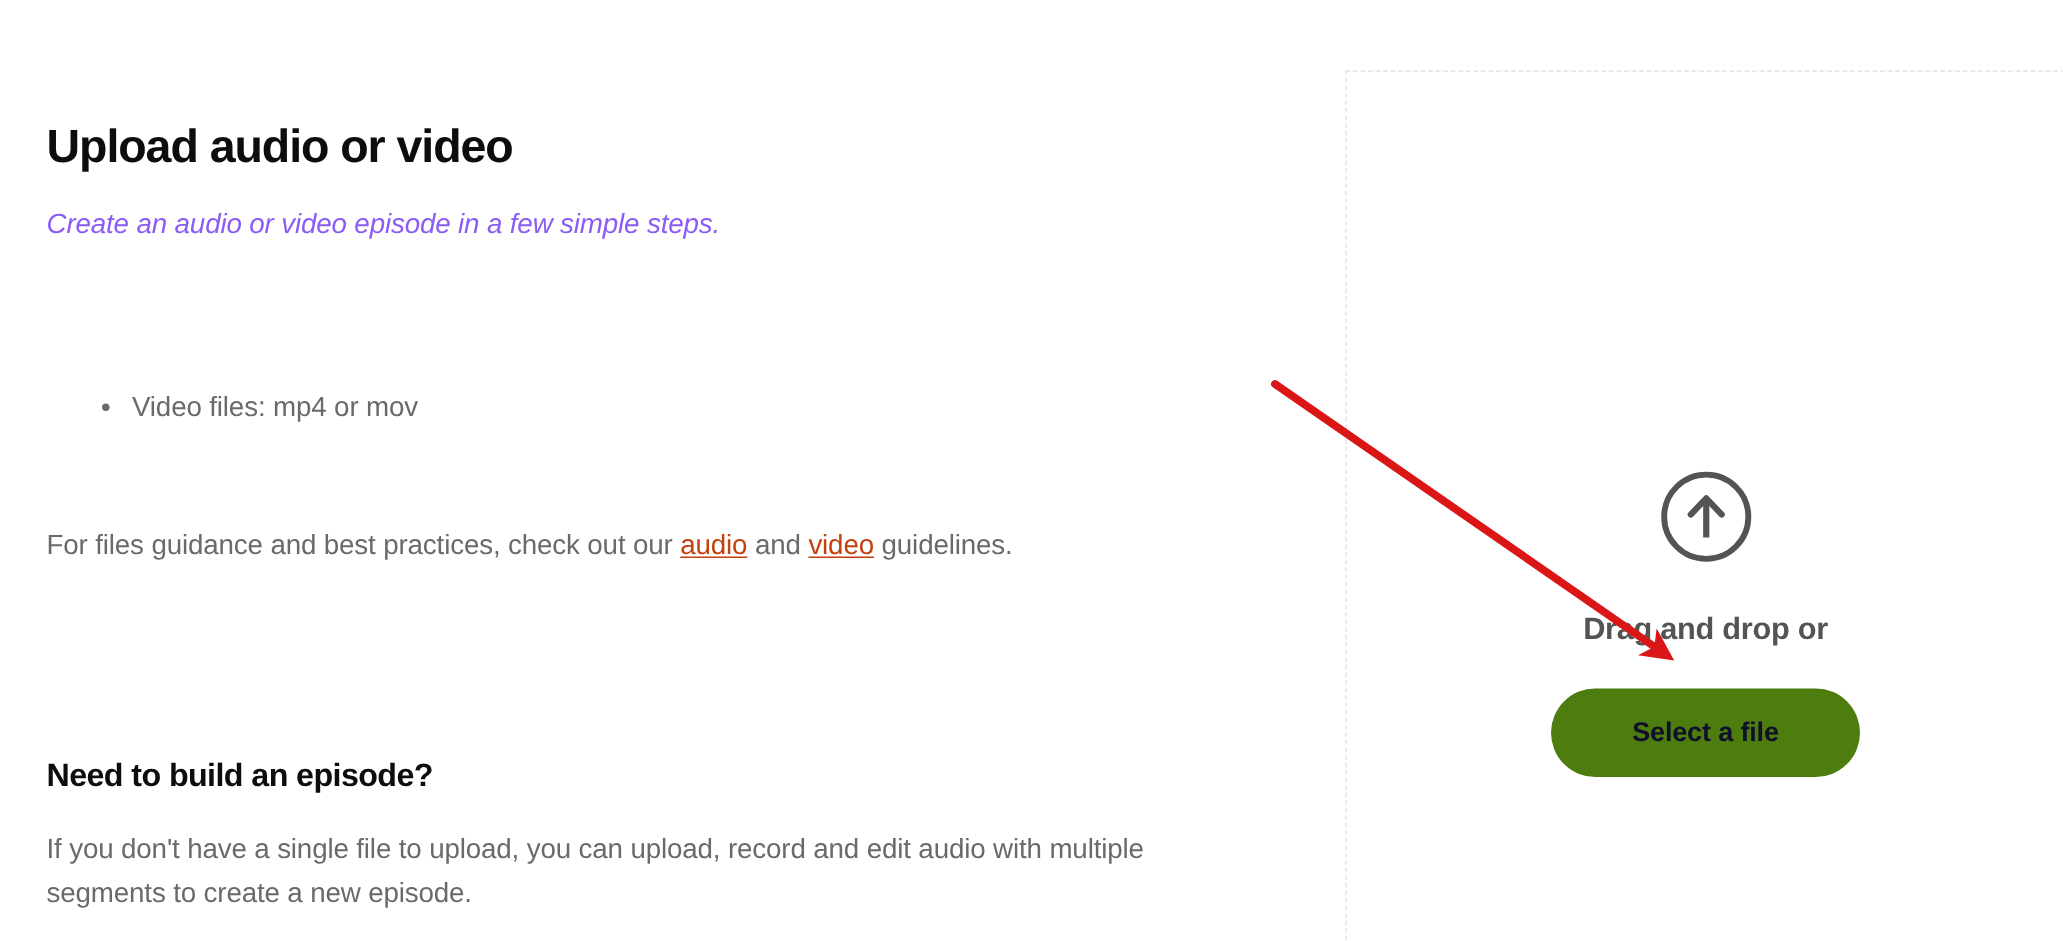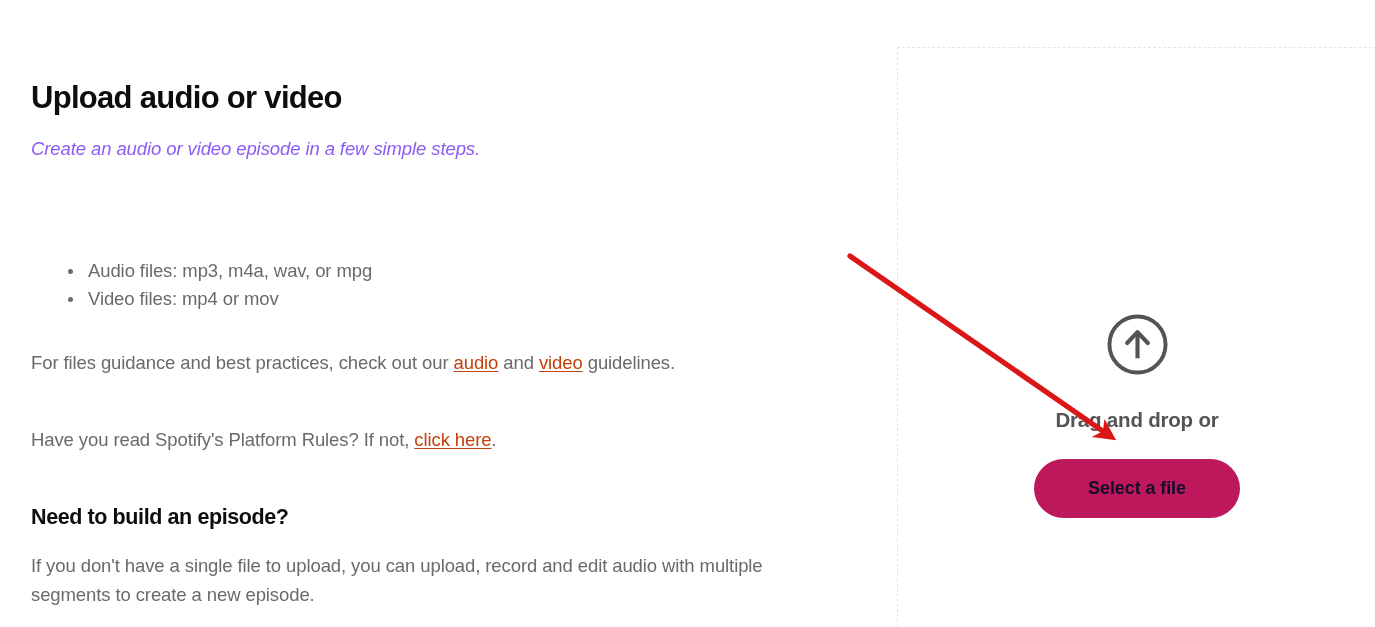--- a/index.html
+++ b/index.html
@@ -190,21 +190,21 @@
     letter-spacing: -0.2px;
     white-space: nowrap;
   }
 
   .select-file-btn {
     margin-top: 27px;
     width: 206px;
     height: 59px;
     border: none;
     border-radius: 30px;
-    background: #be185d;
+    background: #4d7c0f;
     color: #10102b;
     font-family: "Liberation Sans", sans-serif;
     font-size: 18px;
     font-weight: 700;
     letter-spacing: -0.1px;
     cursor: pointer;
   }
 
   
   .annotation-layer {
@@ -222,27 +222,25 @@
 <div id="page">
 
   <div class="left-col">
 
     <h1 class="page-title">Upload audio or video</h1>
 
     <p class="subtitle">Create an audio or video episode in a few simple steps.</p>
 
 
     <ul class="filetype-list">
-      <li>Audio files: mp3, m4a, wav, or mpg</li>
       <li>Video files: mp4 or mov</li>
     </ul>
 
     <p class="para para-guidance"><span>For files guidance and best practices, check out our </span><a class="inline-link">audio</a><span> and </span><a class="inline-link">video</a><span> guidelines.</span></p>
 
-    <p class="para para-rules"><span>Have you read Spotify's Platform Rules? If not, </span><a class="inline-link">click here</a><span>.</span></p>
 
     <h2 class="subhead">Need to build an episode?</h2>
 
     <p class="para para-build">If you don't have a single file to upload, you can upload, record and edit audio with multiple segments to create a new episode.</p>
 
     <button class="record-btn">Record or edit</button>
   </div>
 
   <div class="dropzone">
     <div class="dz-inner">

